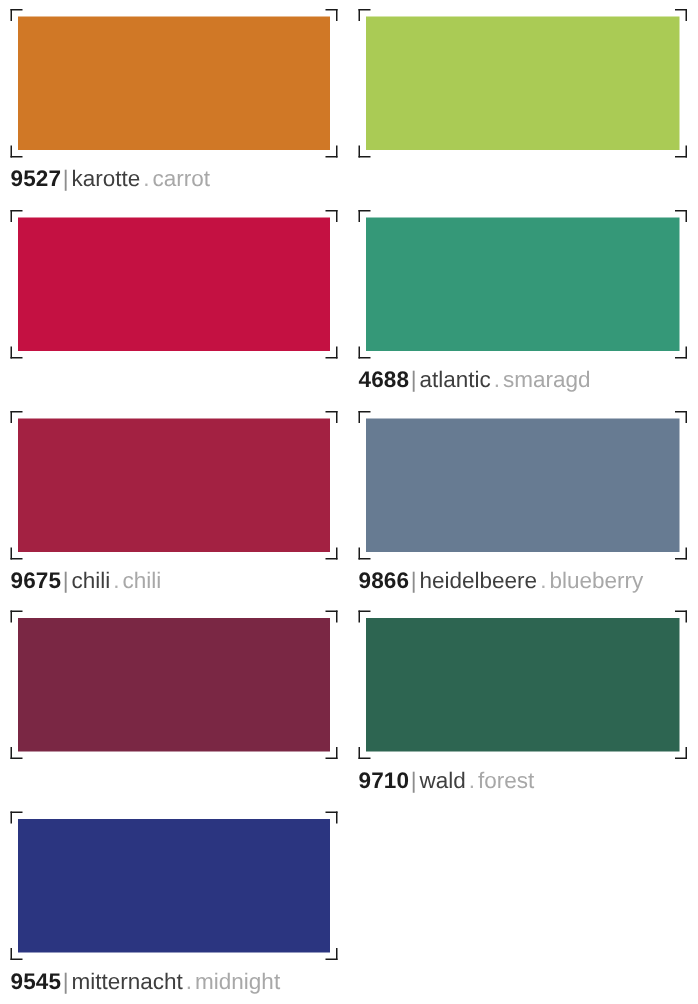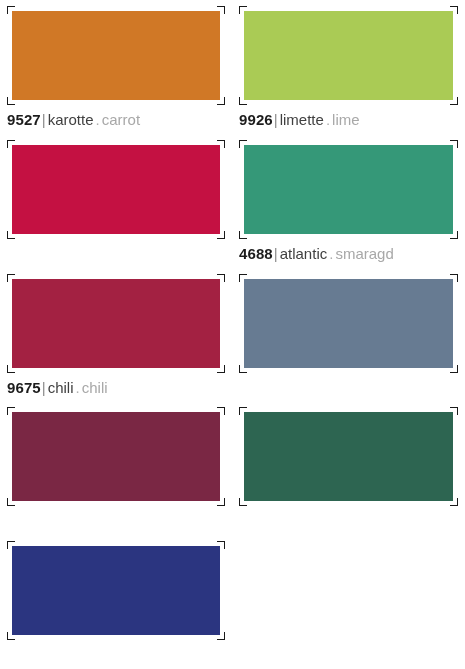--- a/index.html
+++ b/index.html
@@ -104,21 +104,20 @@
       <div class="swatch-label"><span class="label-code">9527</span><span class="label-pipe">|</span><span class="label-name-de">karotte</span><span class="label-dot">.</span><span class="label-name-en">carrot</span></div>
     </div>
     <div class="swatch-cell">
       <div class="swatch-frame">
         <span class="crop-mark tl"></span>
         <span class="crop-mark tr"></span>
         <span class="crop-mark bl"></span>
         <span class="crop-mark br"></span>
         <div class="swatch-color" style="background: rgb(170, 203, 85);"></div>
       </div>
-      <div class="swatch-label"><span class="label-code">9926</span><span class="label-pipe">|</span><span class="label-name-de">limette</span><span class="label-dot">.</span><span class="label-name-en">lime</span></div>
     </div>
     <div class="swatch-cell">
       <div class="swatch-frame">
         <span class="crop-mark tl"></span>
         <span class="crop-mark tr"></span>
         <span class="crop-mark bl"></span>
         <span class="crop-mark br"></span>
         <div class="swatch-color" style="background: rgb(196, 17, 66);"></div>
       </div>
     </div>
@@ -143,41 +142,44 @@
       <div class="swatch-label"><span class="label-code">9675</span><span class="label-pipe">|</span><span class="label-name-de">chili</span><span class="label-dot">.</span><span class="label-name-en">chili</span></div>
     </div>
     <div class="swatch-cell">
       <div class="swatch-frame">
         <span class="crop-mark tl"></span>
         <span class="crop-mark tr"></span>
         <span class="crop-mark bl"></span>
         <span class="crop-mark br"></span>
         <div class="swatch-color" style="background: rgb(103, 123, 146);"></div>
       </div>
+      <div class="swatch-label"><span class="label-code">9866</span><span class="label-pipe">|</span><span class="label-name-de">heidelbeere</span><span class="label-dot">.</span><span class="label-name-en">blueberry</span></div>
     </div>
     <div class="swatch-cell">
       <div class="swatch-frame">
         <span class="crop-mark tl"></span>
         <span class="crop-mark tr"></span>
         <span class="crop-mark bl"></span>
         <span class="crop-mark br"></span>
         <div class="swatch-color" style="background: rgb(122, 39, 68);"></div>
       </div>
     </div>
     <div class="swatch-cell">
       <div class="swatch-frame">
         <span class="crop-mark tl"></span>
         <span class="crop-mark tr"></span>
         <span class="crop-mark bl"></span>
         <span class="crop-mark br"></span>
         <div class="swatch-color" style="background: rgb(45, 101, 81);"></div>
       </div>
+      <div class="swatch-label"><span class="label-code">9710</span><span class="label-pipe">|</span><span class="label-name-de">wald</span><span class="label-dot">.</span><span class="label-name-en">forest</span></div>
     </div>
     <div class="swatch-cell">
       <div class="swatch-frame">
         <span class="crop-mark tl"></span>
         <span class="crop-mark tr"></span>
         <span class="crop-mark bl"></span>
         <span class="crop-mark br"></span>
         <div class="swatch-color" style="background: rgb(43, 53, 128);"></div>
       </div>
+      <div class="swatch-label"><span class="label-code">9545</span><span class="label-pipe">|</span><span class="label-name-de">mitternacht</span><span class="label-dot">.</span><span class="label-name-en">midnight</span></div>
     </div>
   </div>
 
 </body></html>

